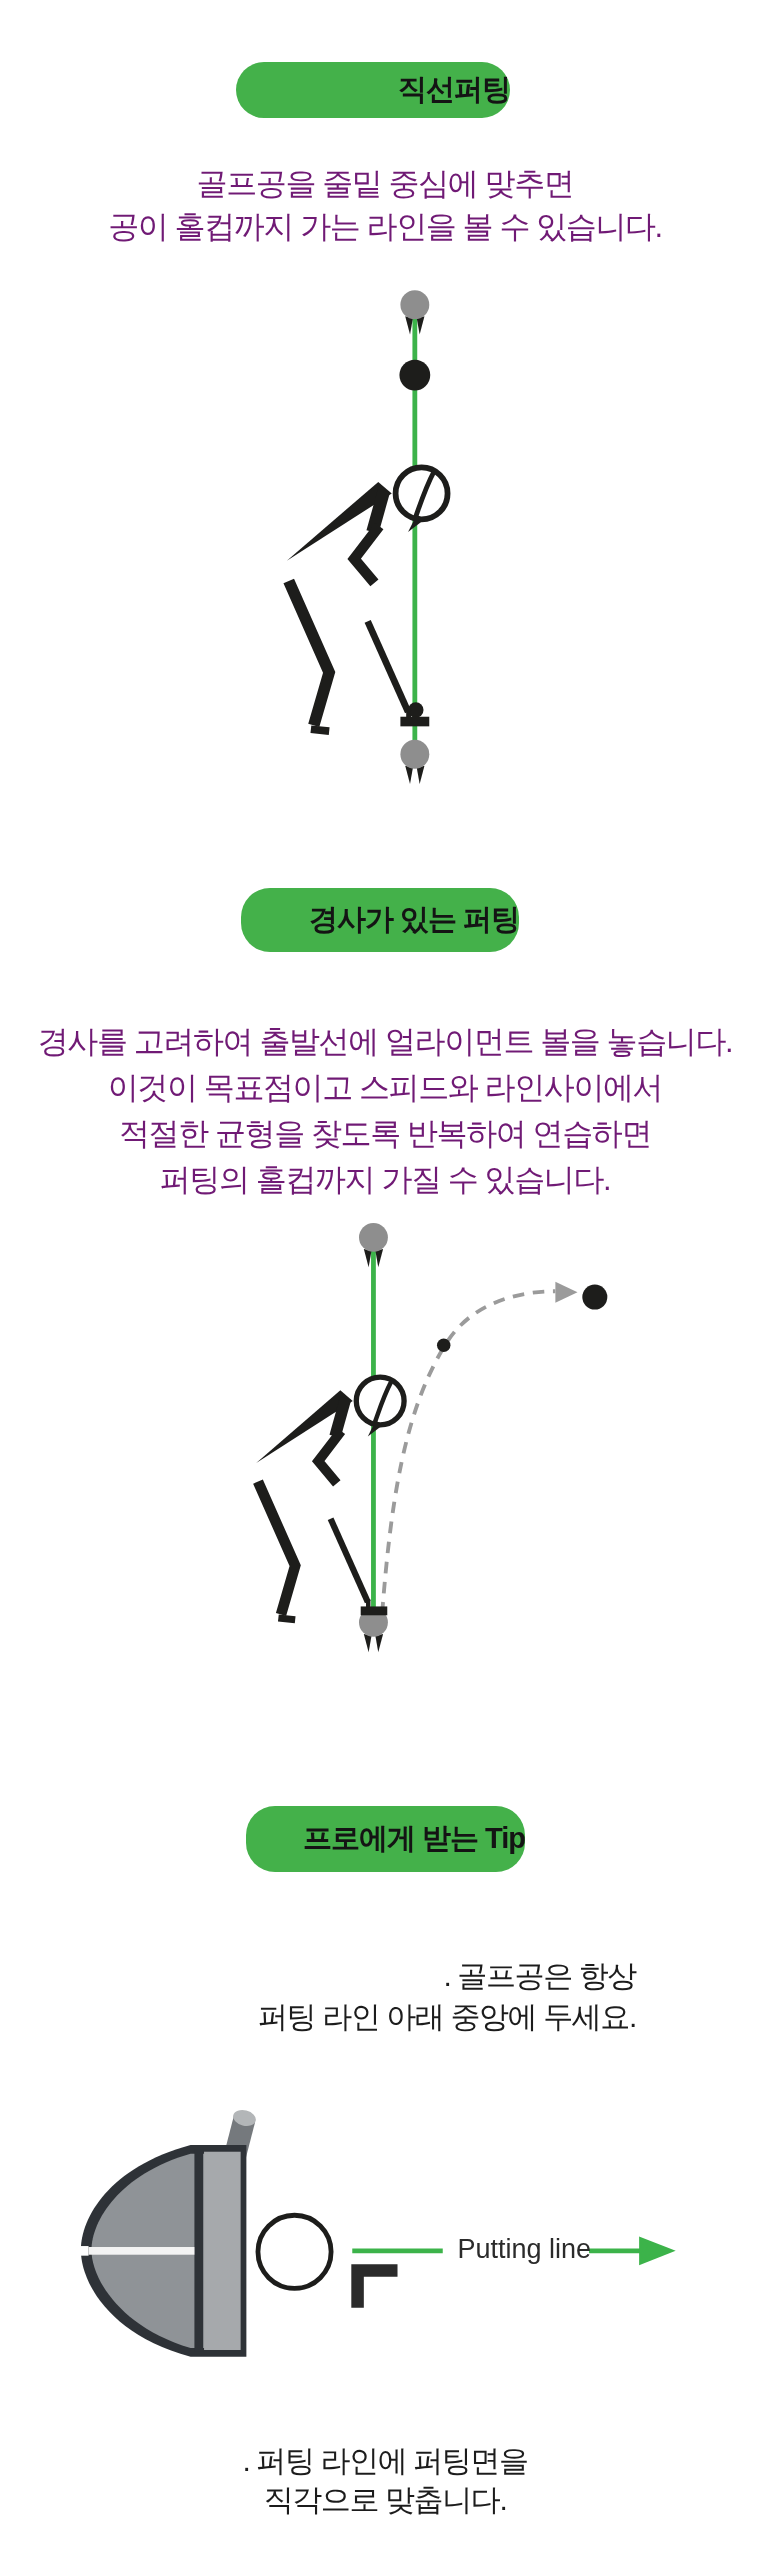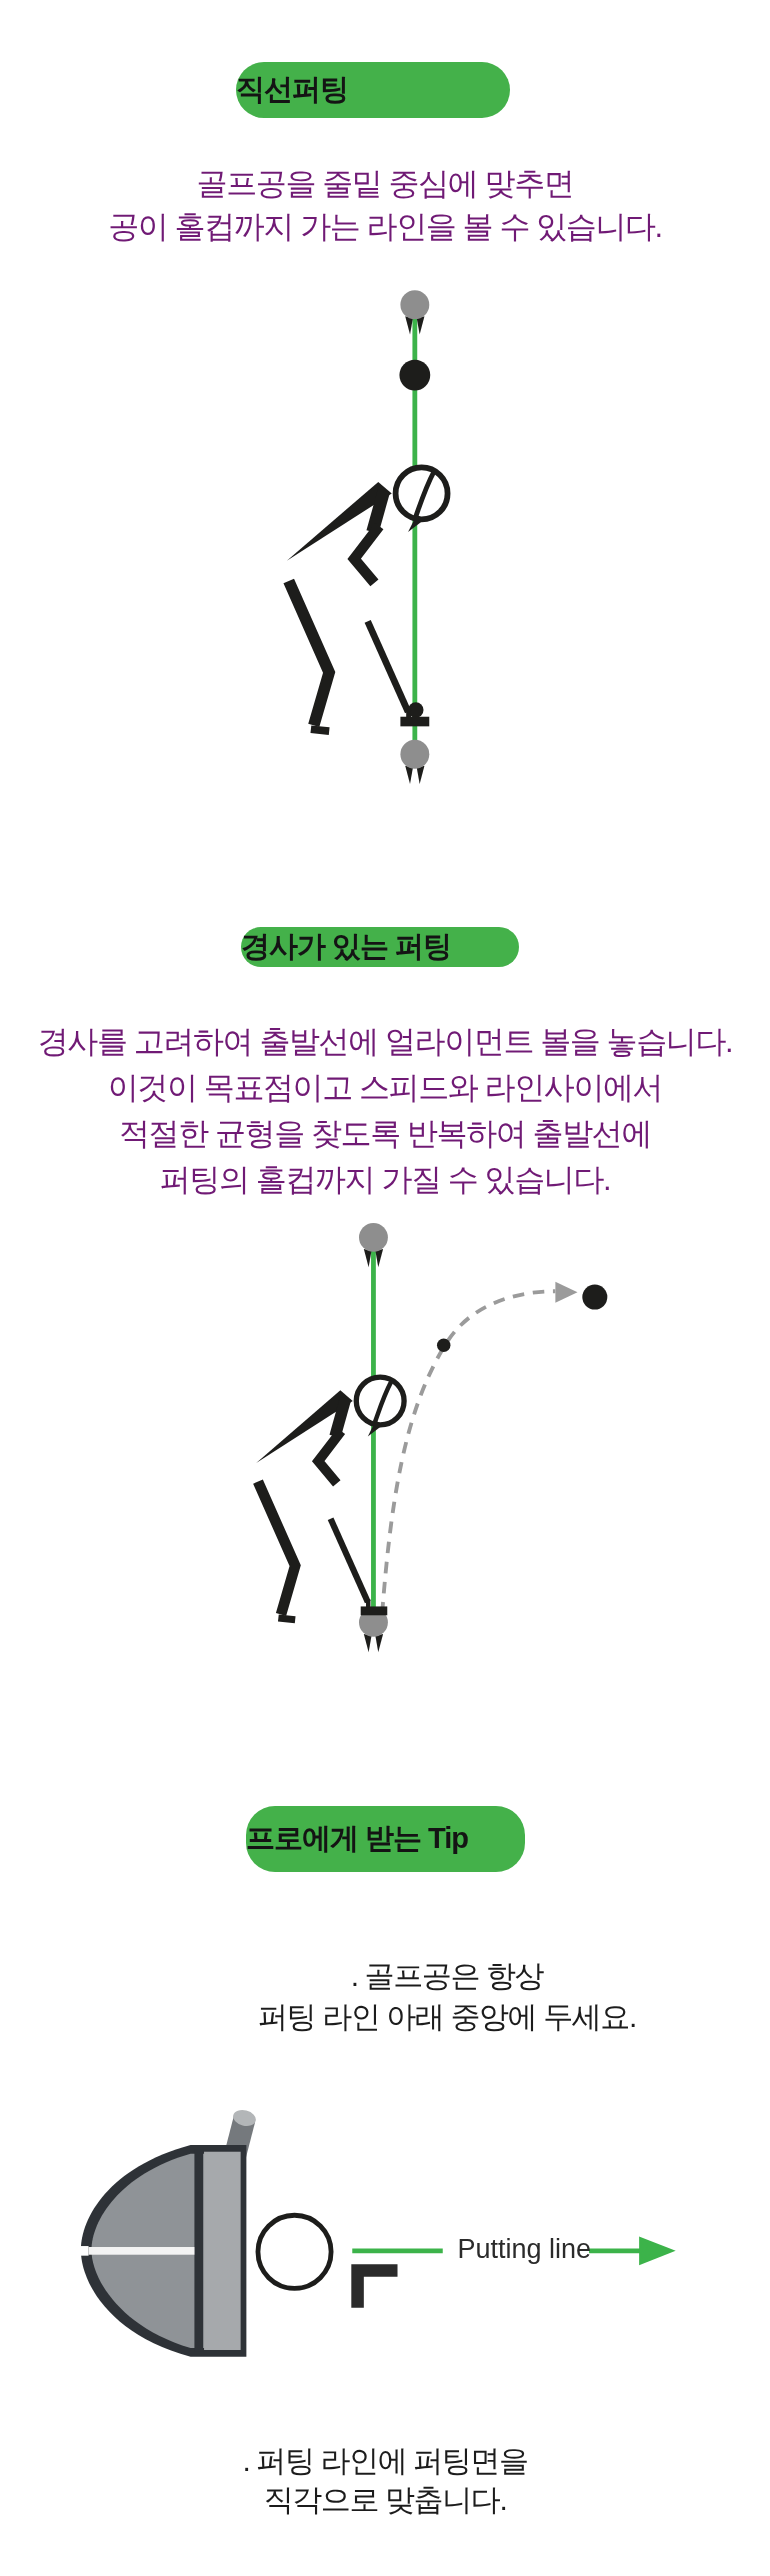--- a/index.html
+++ b/index.html
@@ -1,35 +1,35 @@
 <!DOCTYPE html>
 <html><head>
 <meta charset="utf-8">
 <style>
   html,body { margin:0; padding:0; background:#ffffff; }
   .page {
     position:relative; width:770px; height:2576px; background:#ffffff;
     font-family:"Liberation Sans", sans-serif; overflow:hidden;
   }
   .pill {
-    position:absolute; display:flex; align-items:center; justify-content:flex-start;
+    position:absolute; display:flex; align-items:center; justify-content:flex-end;
     background:#44b14a; border-radius:29px; color:#141414;
     font-weight:bold; font-size:29px; letter-spacing:-1px;
   }
   .pill1 { left:236px; top:62px;  width:274px; height:56px; }
-  .pill2 { left:241px; top:927px; width:278px; height:40px; }
+  .pill2 { left:241px; top:888px; width:278px; height:64px; }
   .pill3 { left:246px; top:1806px; width:279px; height:66px; }
   .body-text {
     position:absolute; left:0; width:770px; text-align:center;
     color:#701a75; font-size:31px; letter-spacing:-1.4px;
   }
   .body1 { top:162px; line-height:43px; }
   .body2 { top:1019px; line-height:46px; }
   .tip-text {
-    position:absolute; left:258px; top:1955px; text-align:center;
+    position:absolute; left:258px; top:1955px; text-align:right;
     color:#1c1c1c; font-size:30px; line-height:41px; letter-spacing:-1.4px;
   }
   .bottom-text {
     position:absolute; left:0; top:2441px; width:770px; text-align:center;
     color:#1c1c1c; font-size:30px; line-height:39px; letter-spacing:-1.4px;
   }
   .illus { position:absolute; left:0; }
   .svg1 { top:270px; }
   .svg2 { top:1213px; }
   .svg3 { top:2090px; }
@@ -89,21 +89,21 @@
     <use href="#ball-marker" x="431" y="783"></use>
     <use href="#golfer" transform="translate(438,512)"></use>
   </svg>
 
   <div class="pill pill2">
     <span>경사가 있는 퍼팅</span>
   </div>
   <div class="body-text body2">
     <div>경사를 고려하여 출발선에 얼라이먼트 볼을 놓습니다.</div>
     <div>이것이 목표점이고 스피드와 라인사이에서</div>
-    <div>적절한 균형을 찾도록 반복하여 출발선에</div>
+    <div>적절한 균형을 찾도록 반복하여 연습하면</div>
     <div>퍼팅의 홀컵까지 가질 수 있습니다.</div>
   </div>
 
   <svg class="illus svg2" width="770" height="453" viewBox="0 1260 800 470">
     <line x1="388" y1="1287" x2="388" y2="1682" stroke="#3cb34a" stroke-width="5"></line>
     <path d="M 397,1676 C 406,1560 420,1465 463,1396 C 490,1352 540,1341 577,1341" fill="none" stroke="#9b9b9b" stroke-width="4" stroke-dasharray="12 9"></path>
     <polygon points="577,1331 600,1342 577,1353" fill="#9b9b9b"></polygon>
     <circle cx="618" cy="1347" r="13" fill="#1d1d1b"></circle>
     <circle cx="461" cy="1397" r="7" fill="#1d1d1b"></circle>
     <use href="#ball-marker" x="388" y="1285"></use>

